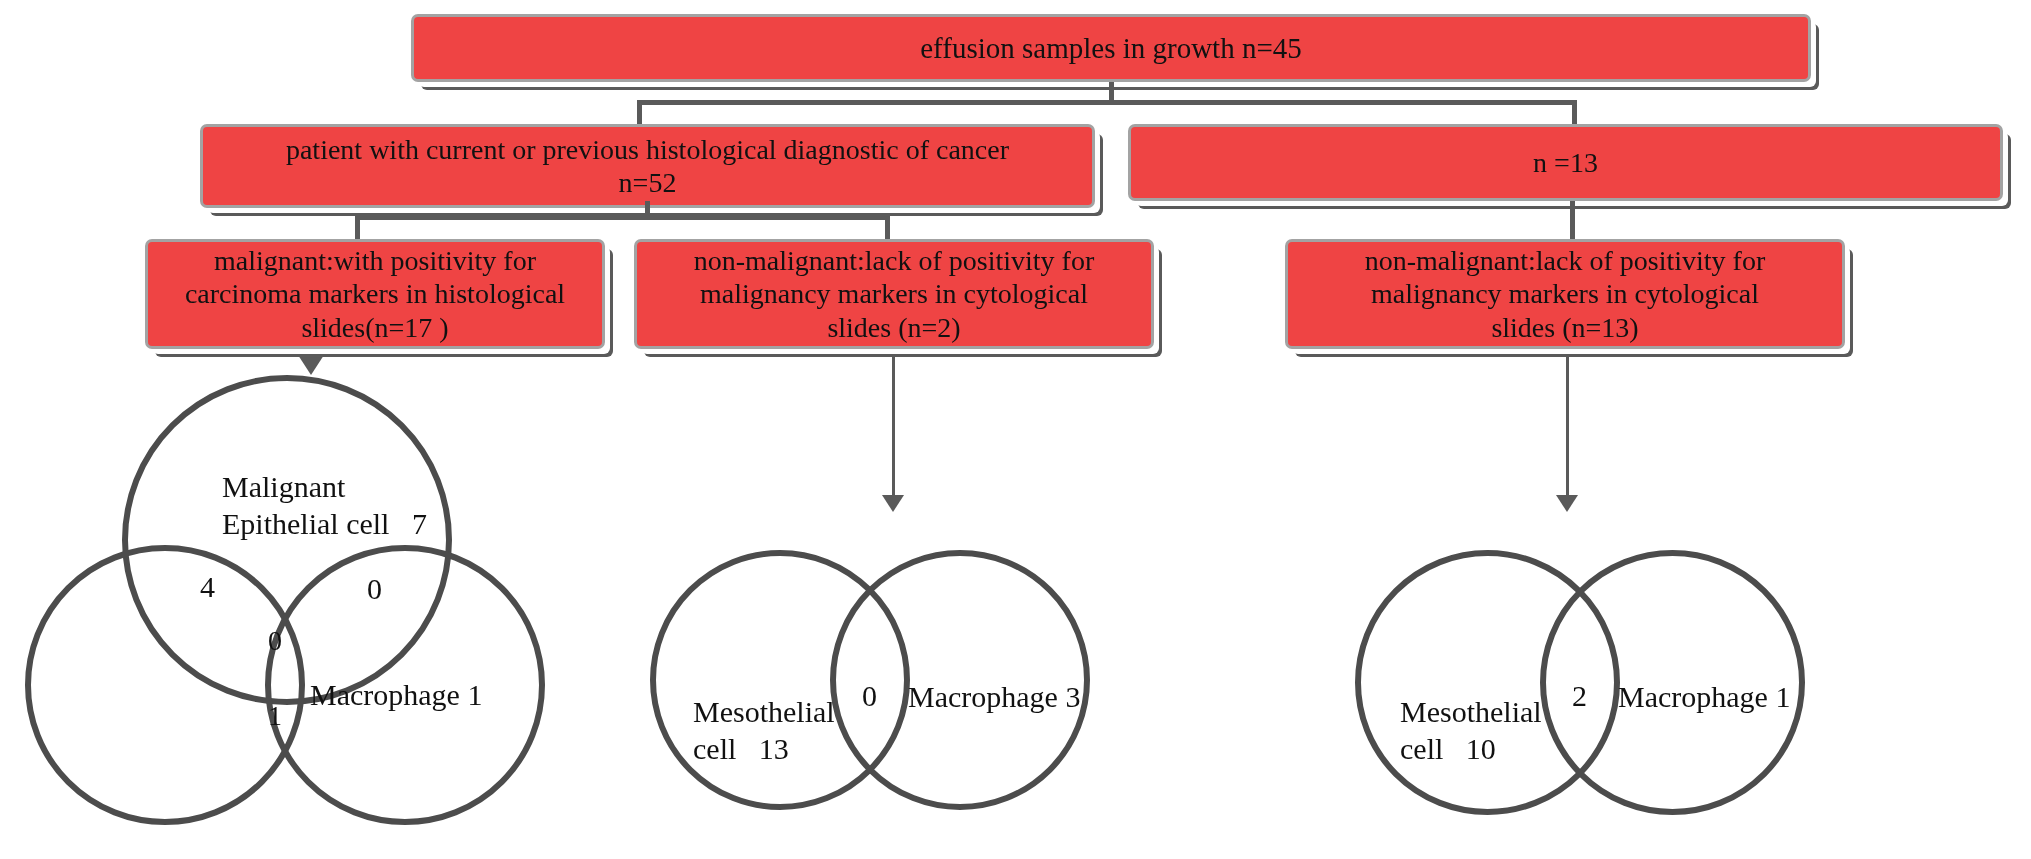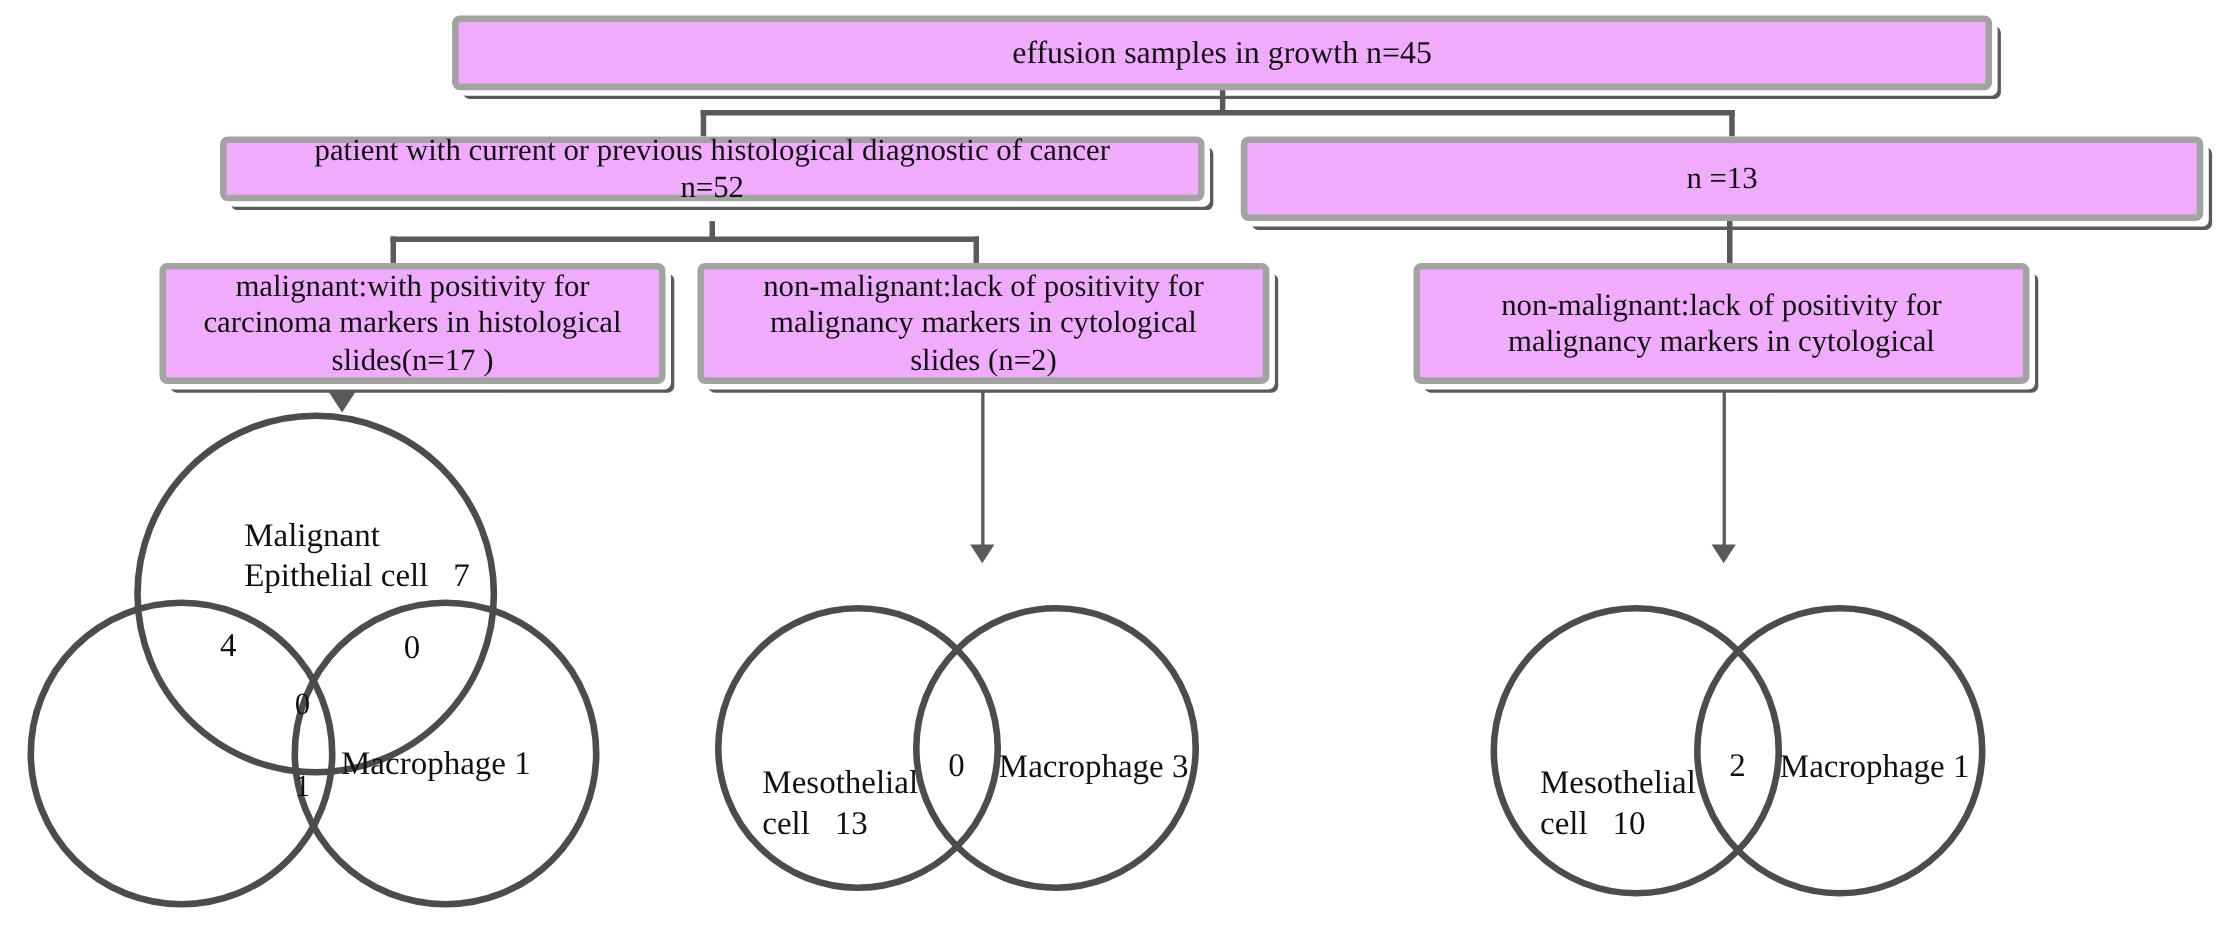--- a/index.html
+++ b/index.html
@@ -2,22 +2,22 @@
 <html><head>
 <meta charset="utf-8">
 <style>
   html,body{margin:0;padding:0;background:#ffffff;}
   body{width:2031px;height:859px;position:relative;overflow:hidden;
        font-family:"Liberation Serif","DejaVu Serif",serif;color:#111;}
   #stage{position:absolute;left:0;top:0;width:2031px;height:859px;}
 
   
   .box{position:absolute;box-sizing:border-box;
-       background:#f0abfc;
-       border:6px solid #a3a3a3;
+       background:#ef4444;
+       border:3px solid #a3a3a3;
        border-radius:7px;
        box-shadow:6px 6px 0 -1px #ffffff, 9px 9px 0 -1px #5a5a5a;
        display:flex;align-items:center;justify-content:center;
        text-align:center;line-height:1.18;}
   .box .txt{display:block;padding:0 8px;width:100%;}
   .box .ln{display:block;white-space:pre;}
 
   
   .ln-h,.ln-v{position:absolute;background:#5a5a5a;}
   .ln-h{height:5px;}
@@ -48,21 +48,21 @@
     <span class="txt">
       <span class="ln">effusion samples in growth n=45</span>
     </span>
   </div>
 
   <div class="ln-v" style="left:1109px;top:82px;height:22px;"></div>
   <div class="ln-h" style="left:637px;top:100px;width:940px;"></div>
   <div class="ln-v" style="left:637px;top:100px;height:24px;"></div>
   <div class="ln-v" style="left:1572px;top:100px;height:24px;"></div>
 
-  <div class="box" style="left:200px;top:124px;width:895px;height:59px;font-size:28px;">
+  <div class="box" style="left:200px;top:124px;width:895px;height:84px;font-size:28px;">
     <span class="txt">
       <span class="ln">patient with current or previous histological diagnostic of cancer</span>
       <span class="ln">n=52</span>
     </span>
   </div>
 
   <div class="box" style="left:1128px;top:124px;width:875px;height:77px;font-size:28px;">
     <span class="txt">
       <span class="ln">n =13</span>
     </span>
@@ -88,20 +88,21 @@
       <span class="ln">non-malignant:lack of positivity for</span>
       <span class="ln">malignancy markers in cytological</span>
       <span class="ln">slides (n=2)</span>
     </span>
   </div>
 
   <div class="box" style="left:1285px;top:239px;width:560px;height:110px;font-size:28px;">
     <span class="txt">
       <span class="ln">non-malignant:lack of positivity for</span>
       <span class="ln">malignancy markers in cytological</span>
+      <span class="ln">slides (n=13)</span>
     </span>
   </div>
 
   <div class="vhead" style="left:298px;top:355px;"></div>
 
   <div class="arrow" style="left:892px;top:355px;height:160px;">
     <div class="shaft" style="height:142px;"></div>
     <div class="head" style="left:-10px;top:140px;"></div>
   </div>
 

